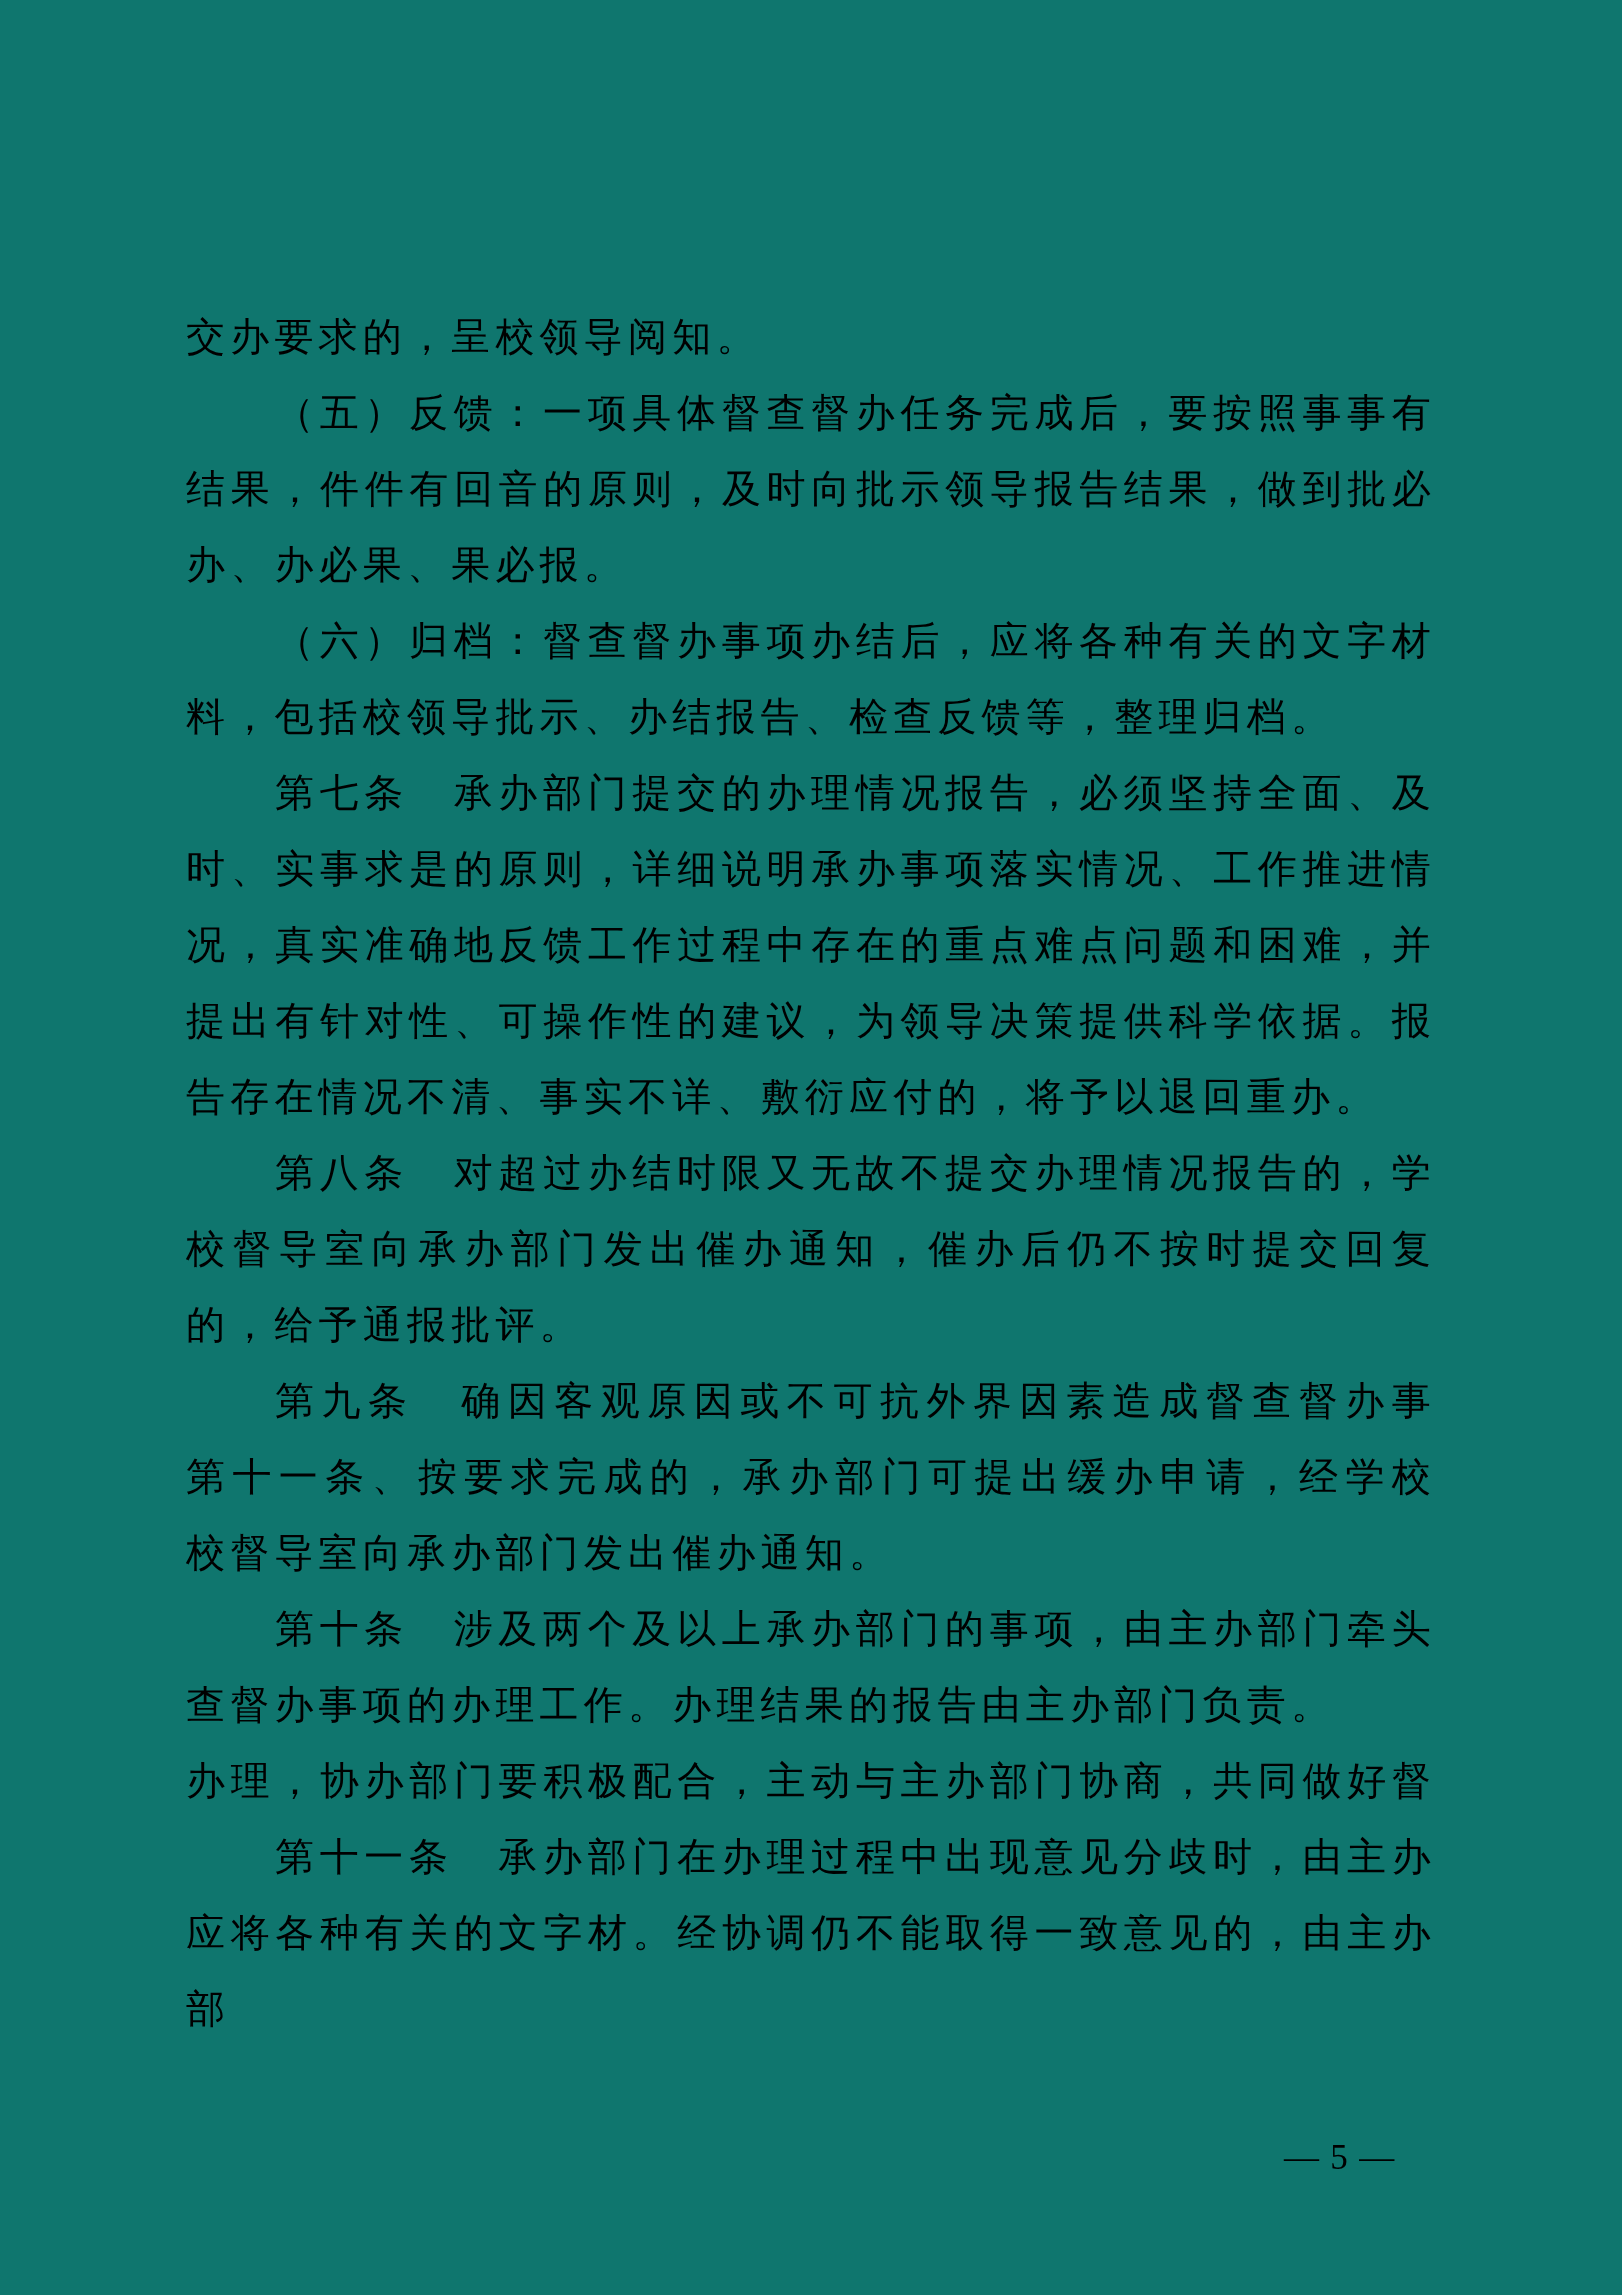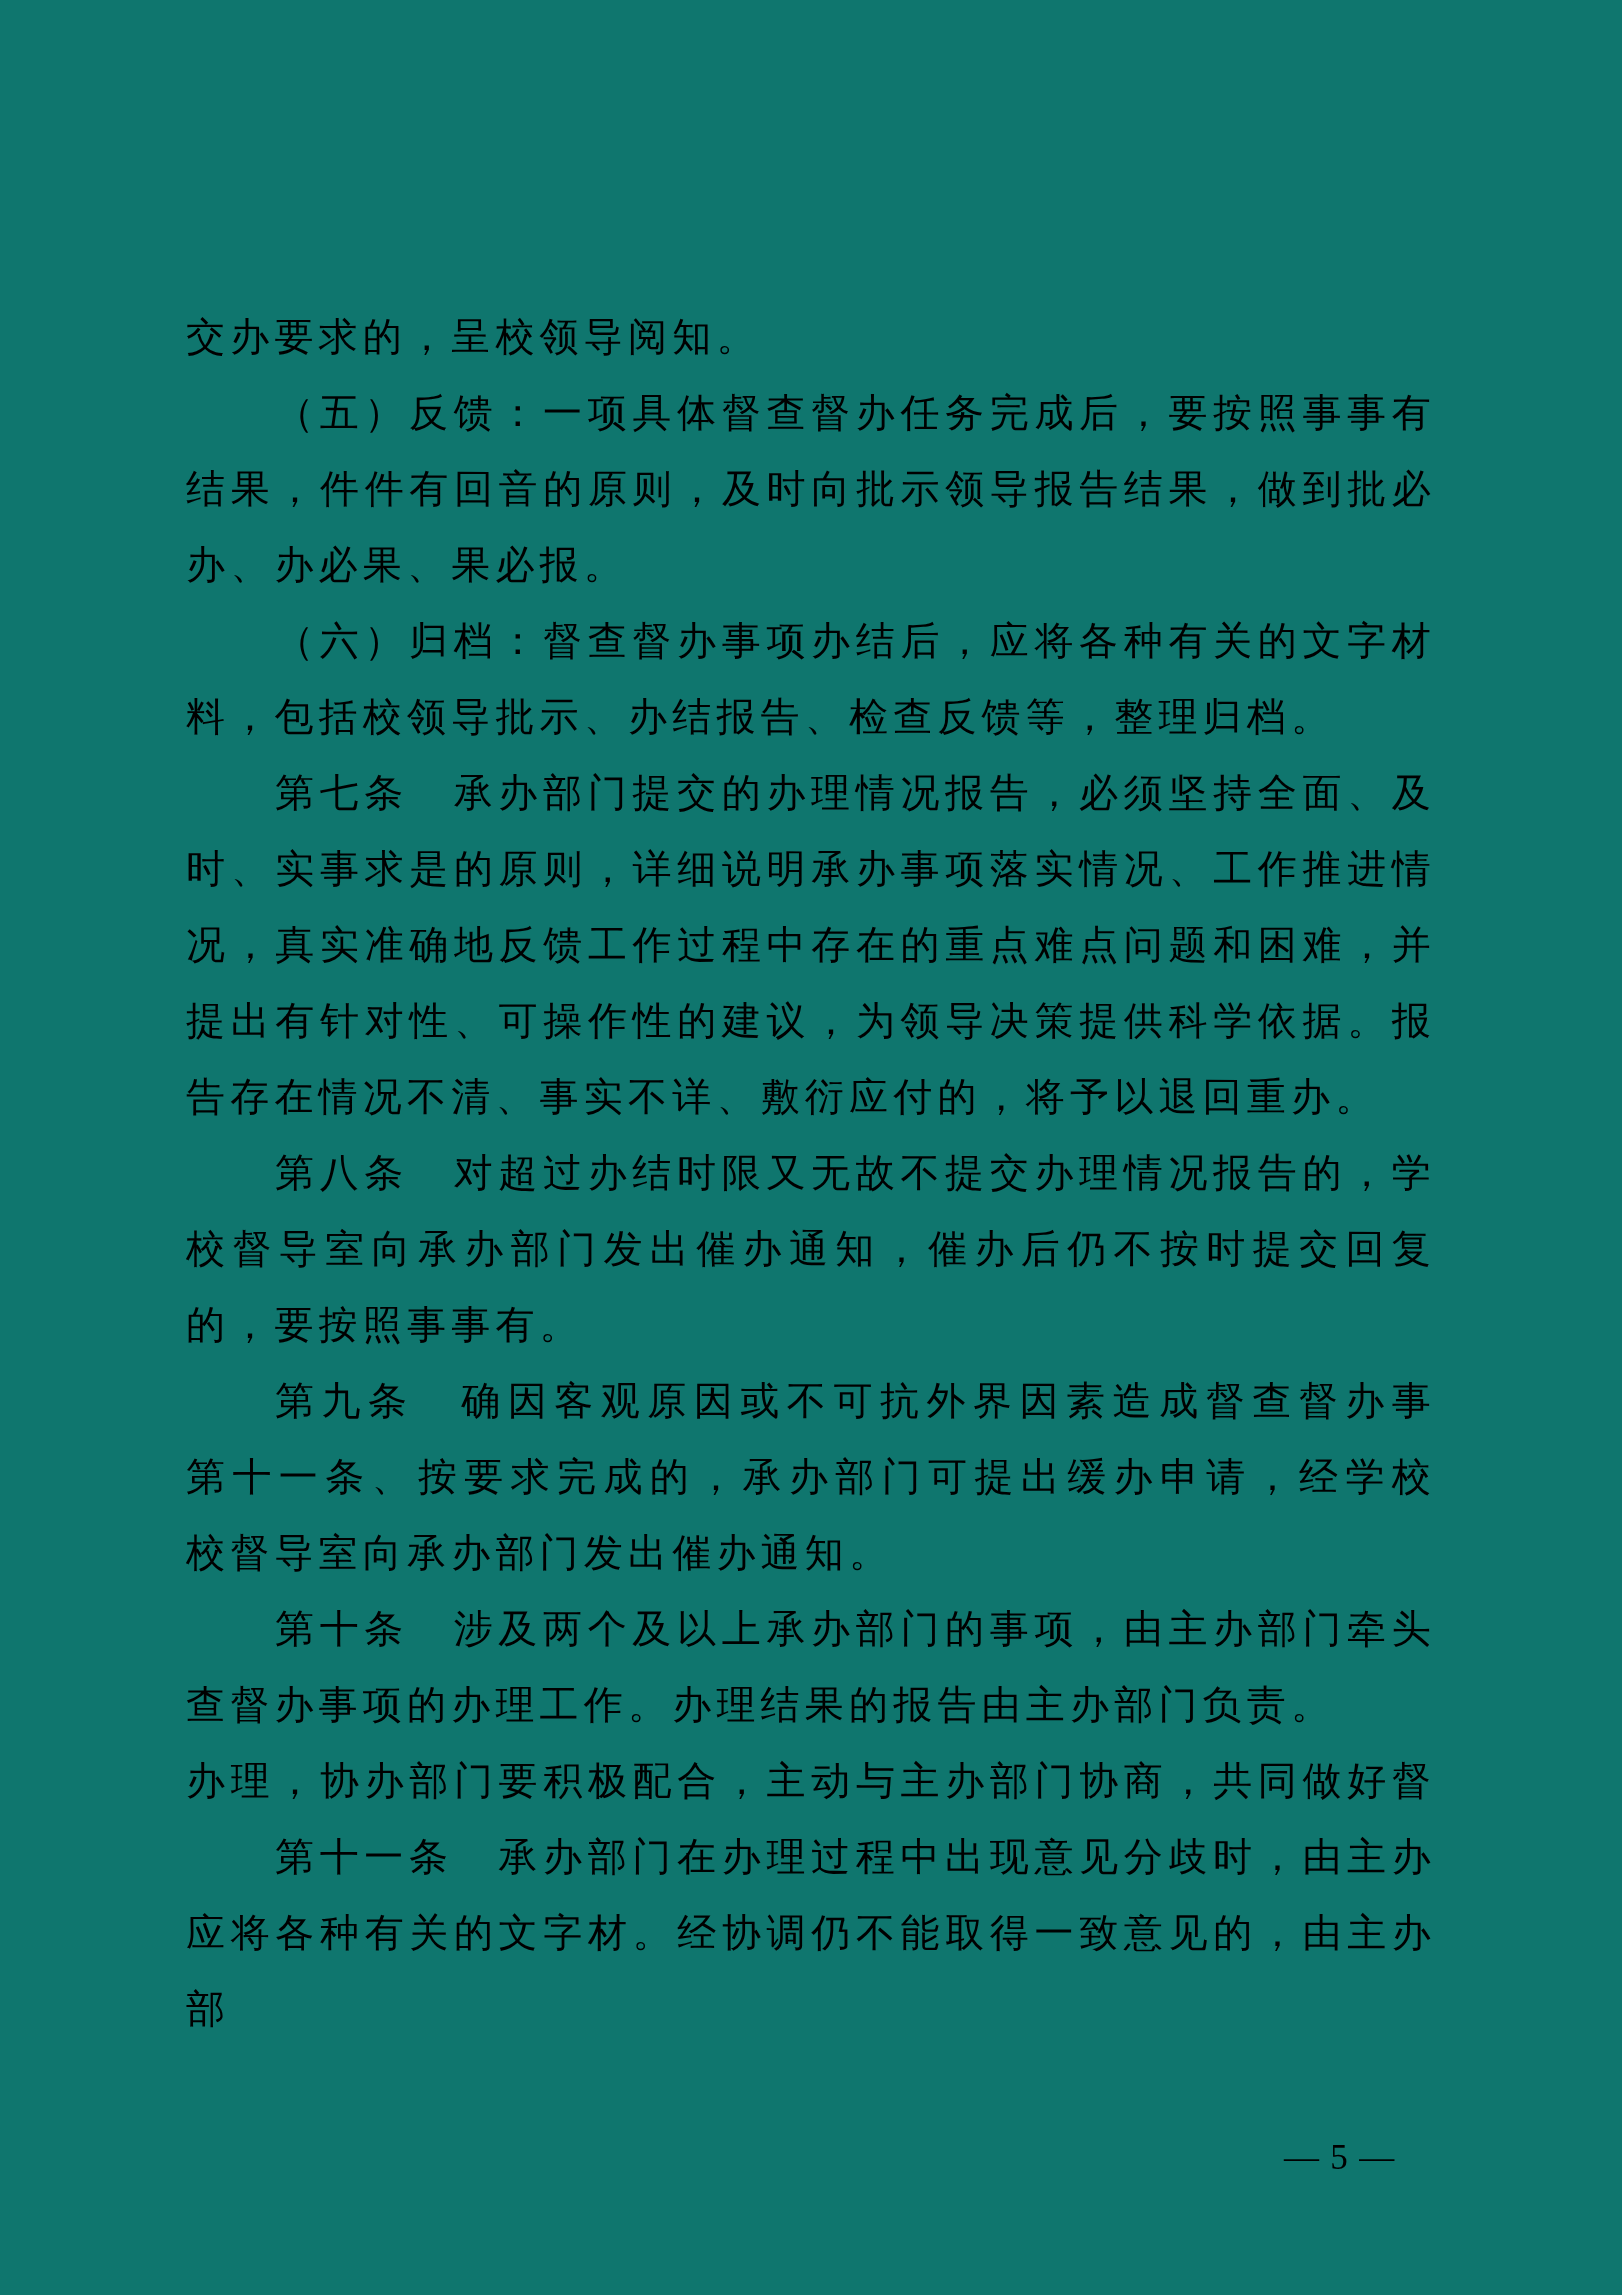--- a/index.html
+++ b/index.html
@@ -76,21 +76,21 @@
     <div class="line"><span>料，包括校领导批示、办结报告、检查反馈等，整理归档。</span></div>
 
     <div class="line j ind"><span class="art">第七条</span><span>　承办部门提交的办理情况报告，必须坚持全面、及</span></div>
     <div class="line j"><span>时、实事求是的原则，详细说明承办事项落实情况、工作推进情</span></div>
     <div class="line j"><span>况，真实准确地反馈工作过程中存在的重点难点问题和困难，并</span></div>
     <div class="line j"><span>提出有针对性、可操作性的建议，为领导决策提供科学依据。报</span></div>
     <div class="line"><span>告存在情况不清、事实不详、敷衍应付的，将予以退回重办。</span></div>
 
     <div class="line j ind"><span class="art">第八条</span><span>　对超过办结时限又无故不提交办理情况报告的，学</span></div>
     <div class="line j"><span>校督导室向承办部门发出催办通知，催办后仍不按时提交回复</span></div>
-    <div class="line"><span>的，要按照事事有。</span></div>
+    <div class="line"><span>的，给予通报批评。</span></div>
 
     <div class="line j ind"><span class="art">第九条</span><span>　确因客观原因或不可抗外界因素造成督查督办事</span></div>
     <div class="line j"><span>第十一条、按要求完成的，承办部门可提出缓办申请，经学校</span></div>
     <div class="line"><span>校督导室向承办部门发出催办通知。</span></div>
 
     <div class="line j ind"><span class="art">第十条</span><span>　涉及两个及以上承办部门的事项，由主办部门牵头</span></div>
     <div class="line"><span>查督办事项的办理工作。办理结果的报告由主办部门负责。</span></div>
     <div class="line j"><span>办理，协办部门要积极配合，主动与主办部门协商，共同做好督</span></div>
 
     <div class="line j ind"><span class="art">第十一条</span><span>　承办部门在办理过程中出现意见分歧时，由主办</span></div>

